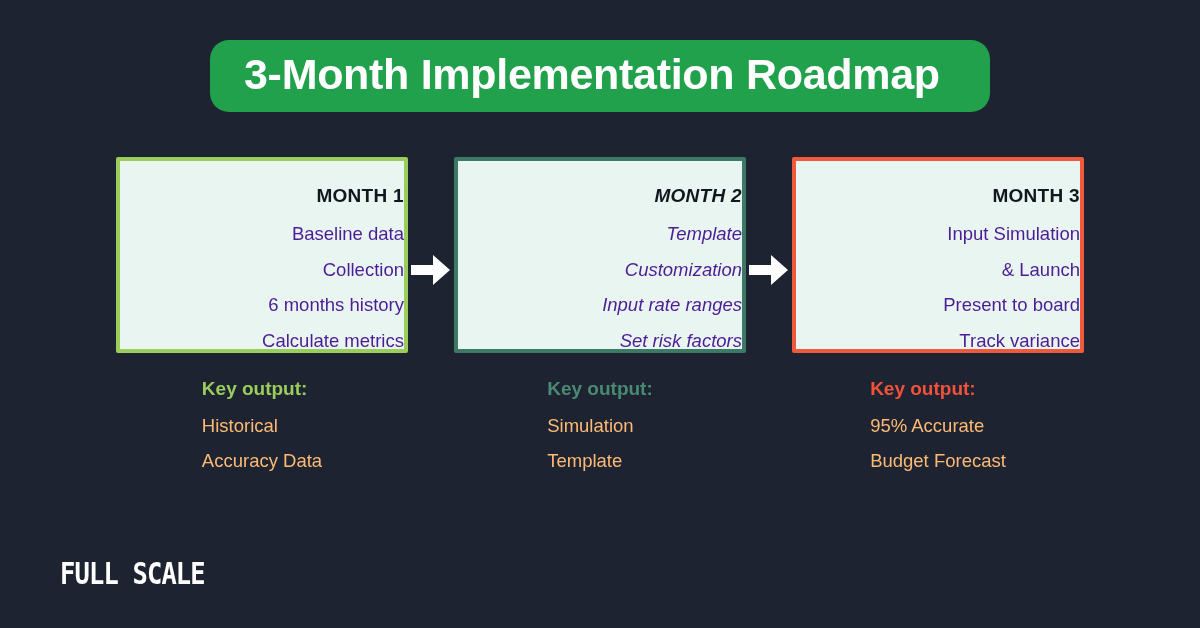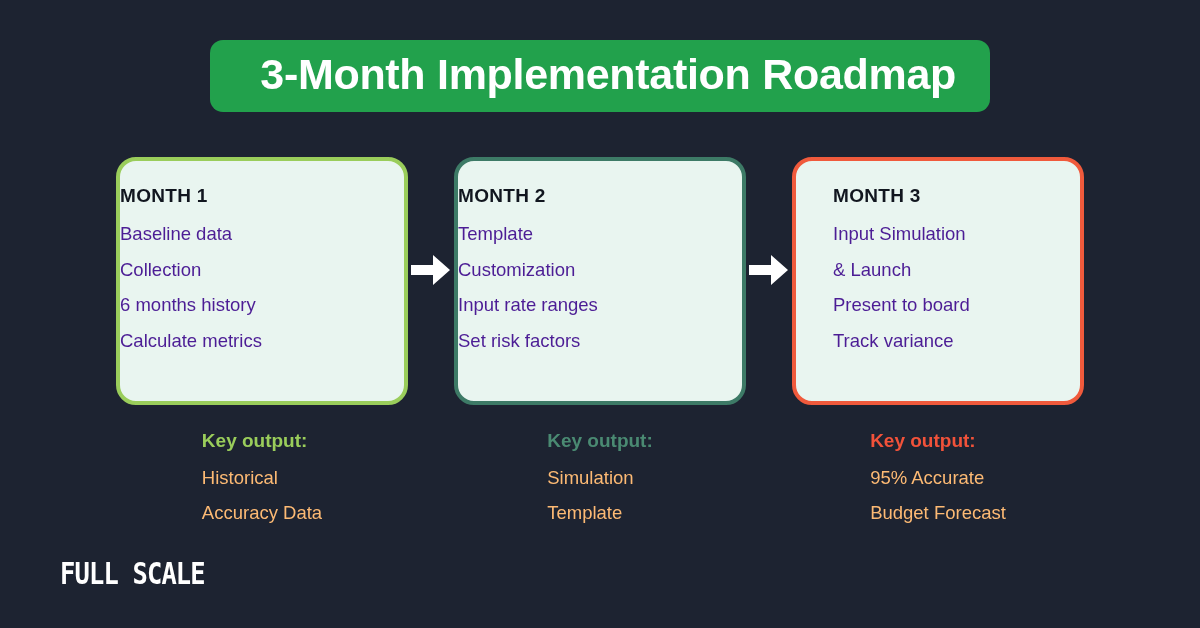--- a/index.html
+++ b/index.html
@@ -20,24 +20,24 @@
   .title-wrap {
     position: absolute;
     top: 40px;
     left: 0;
     width: 1200px;
     display: flex;
     justify-content: center;
   }
   .title-banner {
     background: #22a14c;
-    border-radius: 13px;
+    border-radius: 19px;
     padding: 13px 34px 16px 34px;
     min-width: 780px;
-    text-align: right;
+    text-align: left;
     box-sizing: border-box;
   }
   .title-banner .title-text {
     display: block;
     color: #ffffff;
     font-size: 43px;
     font-weight: bold;
     letter-spacing: -0.3px;
     line-height: 1.0;
     white-space: nowrap;
@@ -56,28 +56,28 @@
   .column {
     width: 292px;
     display: flex;
     flex-direction: column;
     align-items: center;
   }
 
   
   .card {
     width: 292px;
-    height: 248px;
+    height: 196px;
     box-sizing: border-box;
     background: #e9f5f0;
-    border-radius: 20px;
+    border-radius: 2px;
     border: 4px solid #9acd5b;
     display: flex;
     flex-direction: column;
-    align-items: flex-start;
+    align-items: flex-end;
     padding-top: 24px;
   }
   .card-title {
     color: #11161f;
     font-size: 19px;
     font-weight: bold;
     letter-spacing: 0.3px;
     margin-bottom: 18px;
   }
   .card-line {
@@ -162,21 +162,21 @@
     </div>
   </div>
 
   <div class="arrow">
     <svg width="40" height="34" viewBox="0 0 40 34" aria-hidden="true">
       <path d="M0 12 L22 12 L22 2 L39 17 L22 32 L22 22 L0 22 Z" fill="#ffffff"></path>
     </svg>
   </div>
 
   <div class="column">
-    <div class="card" id="card-2" style="border-color: rgb(61, 122, 102); background: rgb(233, 245, 240);">
+    <div class="card" id="card-2" style="border-color: rgb(61, 122, 102); background: rgb(233, 245, 240); font-style: italic;">
       <div class="card-title">MONTH 2</div>
       <div class="card-line">Template</div>
       <div class="card-line">Customization</div>
       <div class="card-line">Input rate ranges</div>
       <div class="card-line last">Set risk factors</div>
     </div>
     <div class="key-output">
       <span class="key-output-label" id="ko-label-2" style="color: rgb(74, 138, 114);">Key output:</span>
       <span class="key-output-line">Simulation</span>
       <span class="key-output-line last">Template</span>

